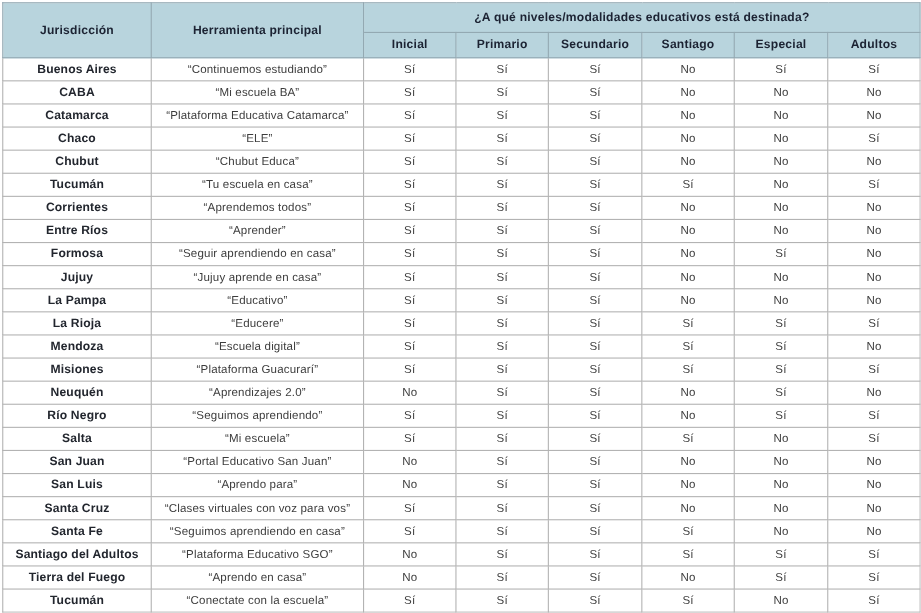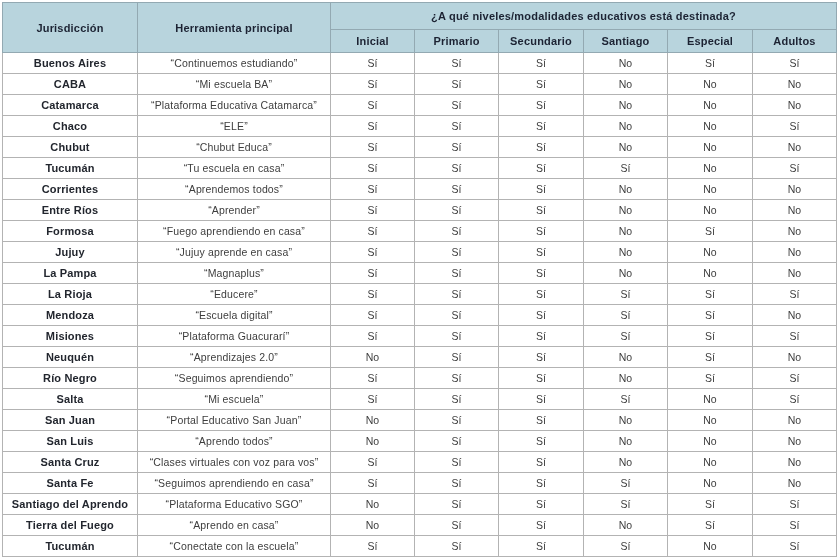--- a/index.html
+++ b/index.html
@@ -168,21 +168,21 @@
     <td class="lvl-cell">Sí</td>
     <td class="lvl-cell">Sí</td>
     <td class="lvl-cell">Sí</td>
     <td class="lvl-cell">No</td>
     <td class="lvl-cell">No</td>
     <td class="lvl-cell">No</td>
   </tr>
 
   <tr>
     <td class="jur-cell">Formosa</td>
-    <td class="tool-cell">“Fuego aprendiendo en casa”</td>
+    <td class="tool-cell">“Seguir aprendiendo en casa”</td>
     <td class="lvl-cell">Sí</td>
     <td class="lvl-cell">Sí</td>
     <td class="lvl-cell">Sí</td>
     <td class="lvl-cell">No</td>
     <td class="lvl-cell">Sí</td>
     <td class="lvl-cell">No</td>
   </tr>
 
   <tr>
     <td class="jur-cell">Jujuy</td>
@@ -190,21 +190,21 @@
     <td class="lvl-cell">Sí</td>
     <td class="lvl-cell">Sí</td>
     <td class="lvl-cell">Sí</td>
     <td class="lvl-cell">No</td>
     <td class="lvl-cell">No</td>
     <td class="lvl-cell">No</td>
   </tr>
 
   <tr>
     <td class="jur-cell">La Pampa</td>
-    <td class="tool-cell">“Magnaplus”</td>
+    <td class="tool-cell">“Educativo”</td>
     <td class="lvl-cell">Sí</td>
     <td class="lvl-cell">Sí</td>
     <td class="lvl-cell">Sí</td>
     <td class="lvl-cell">No</td>
     <td class="lvl-cell">No</td>
     <td class="lvl-cell">No</td>
   </tr>
 
   <tr>
     <td class="jur-cell">La Rioja</td>
@@ -278,21 +278,21 @@
     <td class="lvl-cell">No</td>
     <td class="lvl-cell">Sí</td>
     <td class="lvl-cell">Sí</td>
     <td class="lvl-cell">No</td>
     <td class="lvl-cell">No</td>
     <td class="lvl-cell">No</td>
   </tr>
 
   <tr>
     <td class="jur-cell">San Luis</td>
-    <td class="tool-cell">“Aprendo todos”</td>
+    <td class="tool-cell">“Aprendo para”</td>
     <td class="lvl-cell">No</td>
     <td class="lvl-cell">Sí</td>
     <td class="lvl-cell">Sí</td>
     <td class="lvl-cell">No</td>
     <td class="lvl-cell">No</td>
     <td class="lvl-cell">No</td>
   </tr>
 
   <tr>
     <td class="jur-cell">Santa Cruz</td>
@@ -310,21 +310,21 @@
     <td class="tool-cell">“Seguimos aprendiendo en casa”</td>
     <td class="lvl-cell">Sí</td>
     <td class="lvl-cell">Sí</td>
     <td class="lvl-cell">Sí</td>
     <td class="lvl-cell">Sí</td>
     <td class="lvl-cell">No</td>
     <td class="lvl-cell">No</td>
   </tr>
 
   <tr>
-    <td class="jur-cell">Santiago del Aprendo</td>
+    <td class="jur-cell">Santiago del Adultos</td>
     <td class="tool-cell">“Plataforma Educativo SGO”</td>
     <td class="lvl-cell">No</td>
     <td class="lvl-cell">Sí</td>
     <td class="lvl-cell">Sí</td>
     <td class="lvl-cell">Sí</td>
     <td class="lvl-cell">Sí</td>
     <td class="lvl-cell">Sí</td>
   </tr>
 
   <tr>

